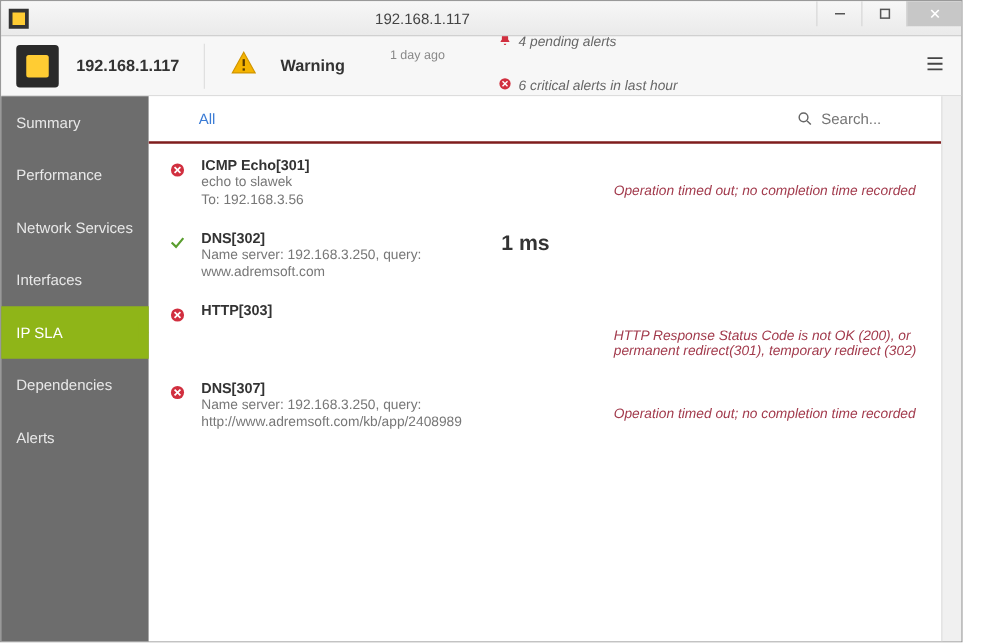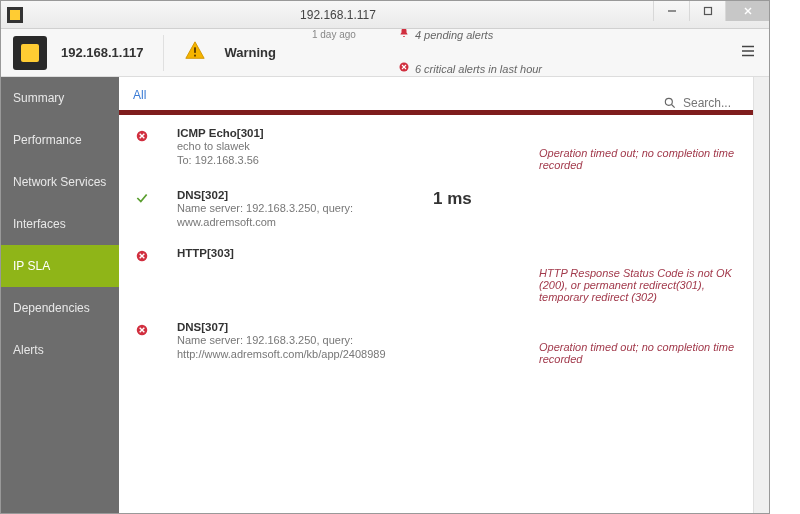--- a/index.html
+++ b/index.html
@@ -62,21 +62,21 @@
     width:34px;height:34px;background:#2a2a2a;border-radius:3px;
     display:flex;align-items:center;justify-content:center;position:relative;
   }
   .cisco-icon::before{
     content:"";width:18px;height:18px;background:#ffcc33;border-radius:2px;
   }
   .dev-ip{font-size:13px;font-weight:600;color:#333;}
   .hdr-divider{width:1px;height:36px;background:#e0e0e0; margin:0 6px;}
   .warn-icon svg{width:22px;height:22px;}
   .warn-label{font-weight:600;font-size:13px;color:#333;margin-left:4px;}
-  .ago{font-size:10px;color:#888; margin-left:22px; align-self:flex-start; }
+  .ago{font-size:10px;color:#888; margin-left:22px; align-self:flex-start; margin-top:10px;}
   .alerts-col{margin-left:12px;font-size:11px;color:#666;}
   .alerts-col .row{display:flex;align-items:center;gap:5px;line-height:16px;}
   .alerts-col .row span.txt{font-style:italic;text-align:right;}
   .bell svg, .xcirc svg{width:12px;height:12px;}
   .hamburger{margin-left:auto;cursor:pointer;}
   .hamburger svg{width:18px;height:18px;}
   
   .body{flex:1;display:flex;min-height:0;}
   
   .sidebar{
@@ -89,39 +89,39 @@
   .side-item.active{
     background:#8fb518;color:#fff;font-weight:400;
   }
   .side-item.active::after{
     content:"";position:absolute;right:-8px;top:50%;transform:translateY(-50%);
     border:8px solid transparent;border-left-color:#8fb518;
   }
   
   .main{flex:1;background:#fff;display:flex;flex-direction:column;min-width:0;}
   .tabbar{
-    height:38px;border-bottom:5px solid #7f1d1d;display:flex;align-items:flex-end;
-    padding:0 0; gap:4px;
+    height:38px;border-bottom:2px solid #7f1d1d;display:flex;align-items:center;
+    padding:0 26px; gap:4px;
   }
   .tab{
     padding:8px 14px;font-size:12px;color:#3a7bd5;cursor:pointer;
   }
   .tab.selected{
     color:#555;border:2px solid #d63b3b;background:#fff;
     padding:7px 18px;
   }
   .searchwrap{margin-left:auto;display:flex;align-items:center;gap:6px;color:#888;}
   .searchwrap input{
     border:none;outline:none;font-size:12px;width:70px;color:#666;background:transparent;
   }
   .searchwrap svg{width:14px;height:14px;}
   
   .list{flex:1;overflow:auto;padding:4px 0;}
   .row{
-    display:flex;padding:8px 16px 10px 16px;gap:26px;
+    display:flex;padding:8px 16px 10px 16px;gap:10px;
     align-items:flex-start;
   }
   .row + .row{}
   .status-ic{width:16px;flex:0 0 16px;margin-top:2px;}
   .status-ic svg{width:14px;height:14px;}
   .svc{flex:0 0 230px;min-width:0;}
   .svc .name{font-weight:700;font-size:11.5px;color:#333;}
   .svc .detail{font-size:11px;color:#777;line-height:14px;}
   .metric{flex:0 0 60px;font-size:17px;color:#333;font-weight:600;}
   .msg{flex:1;font-size:11px;color:#a23a4c;font-style:italic;text-align:left;padding-left:20px;margin-top:20px;}

